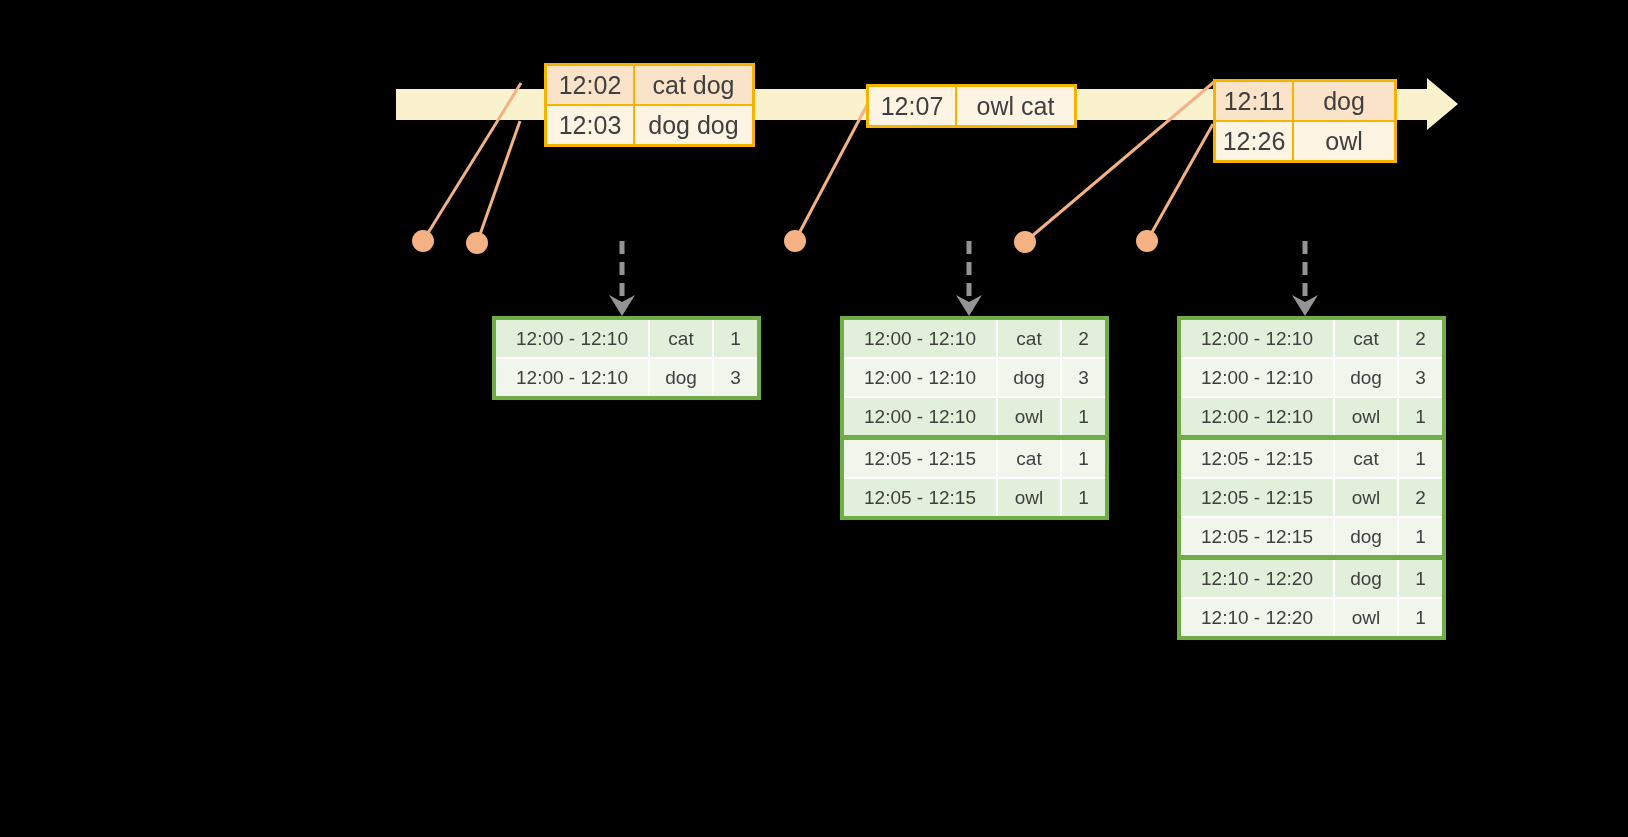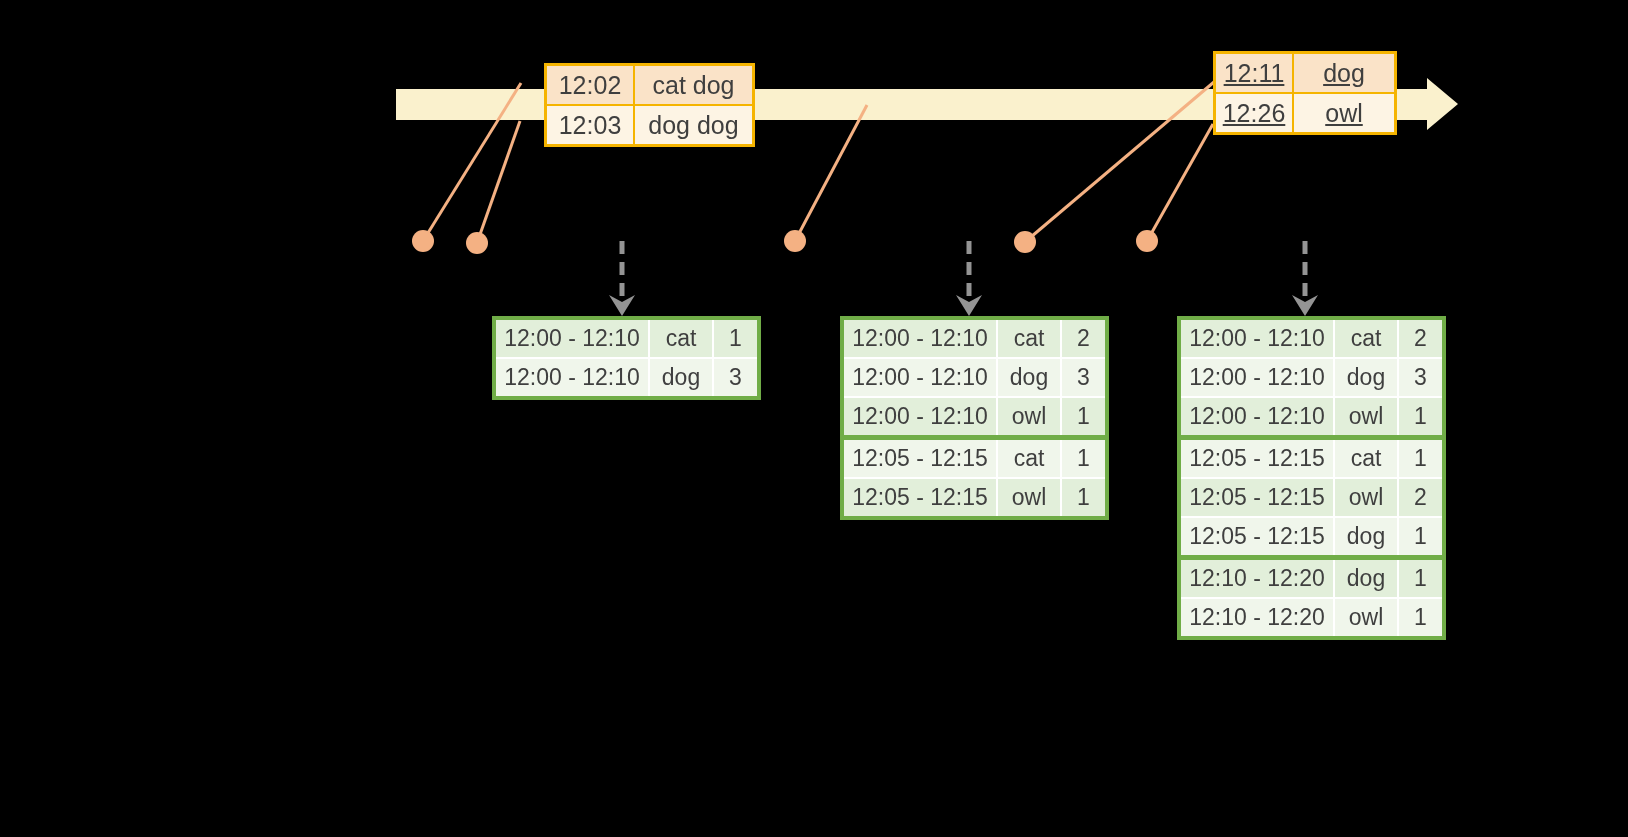--- a/index.html
+++ b/index.html
@@ -20,32 +20,32 @@
   table{border-collapse:collapse;position:absolute;z-index:1;table-layout:fixed;}
   table.event{border:3px solid var(--event_border);font-size:25px;}
   table.event td{border:2px solid var(--event_border);padding:0;text-align:center;height:38px;overflow:hidden;}
   table.event td.time{width:86px;}
   table.event td.words{width:117px;}
   #event-table-3 td.time{width:76px;}
   #event-table-3 td.words{width:100px;}
   table.event tr.dark td{background:var(--event_row_dark);}
   table.event tr.light td{background:var(--event_row_light);}
 
-  table.result{border:4px solid var(--result_border);font-size:23px;}
+  table.result{border:4px solid var(--result_border);font-size:19px;}
   table.result td{border:2px solid #ffffff;padding:0;text-align:center;height:37px;overflow:hidden;}
   table.result td.window{width:152px;}
   table.result td.word{width:62px;}
   table.result td.count{width:43px;}
   table.result tr.dark td{background:var(--result_row_dark);}
   table.result tr.light td{background:var(--result_row_light);}
   table.result tr.group td{border-top:5px solid var(--result_border);}
 
   #event-table-1{left:520px;top:63px;margin-left:24px;}
   #event-table-2{left:866px;top:84px;}
-  #event-table-3{left:1213px;top:51px;text-decoration:underline;}
+  #event-table-3{left:1213px;top:79px;}
   #result-table-1{left:492px;top:316px;}
   #result-table-2{left:840px;top:316px;}
   #result-table-3{left:1177px;top:316px;}
 </style>
 </head>
 <body>
 
 <div id="canvas">
 
   <svg class="layer" width="1628" height="837" viewBox="0 0 1628 837">
@@ -81,20 +81,28 @@
       <td class="time">12:02</td>
       <td class="words">cat dog</td>
     </tr>
     <tr class="light">
       <td class="time">12:03</td>
       <td class="words">dog dog</td>
     </tr>
   </tbody>
     </table>
 
+  <table class="event" id="event-table-2">
+    <tbody>
+        <tr class="light">
+      <td class="time">12:07</td>
+      <td class="words">owl cat</td>
+    </tr>
+  </tbody>
+    </table>
 
   <table class="event" id="event-table-3">
     <tbody>
         <tr class="dark">
       <td class="time">12:11</td>
       <td class="words">dog</td>
     </tr>
     <tr class="light">
       <td class="time">12:26</td>
       <td class="words">owl</td>

